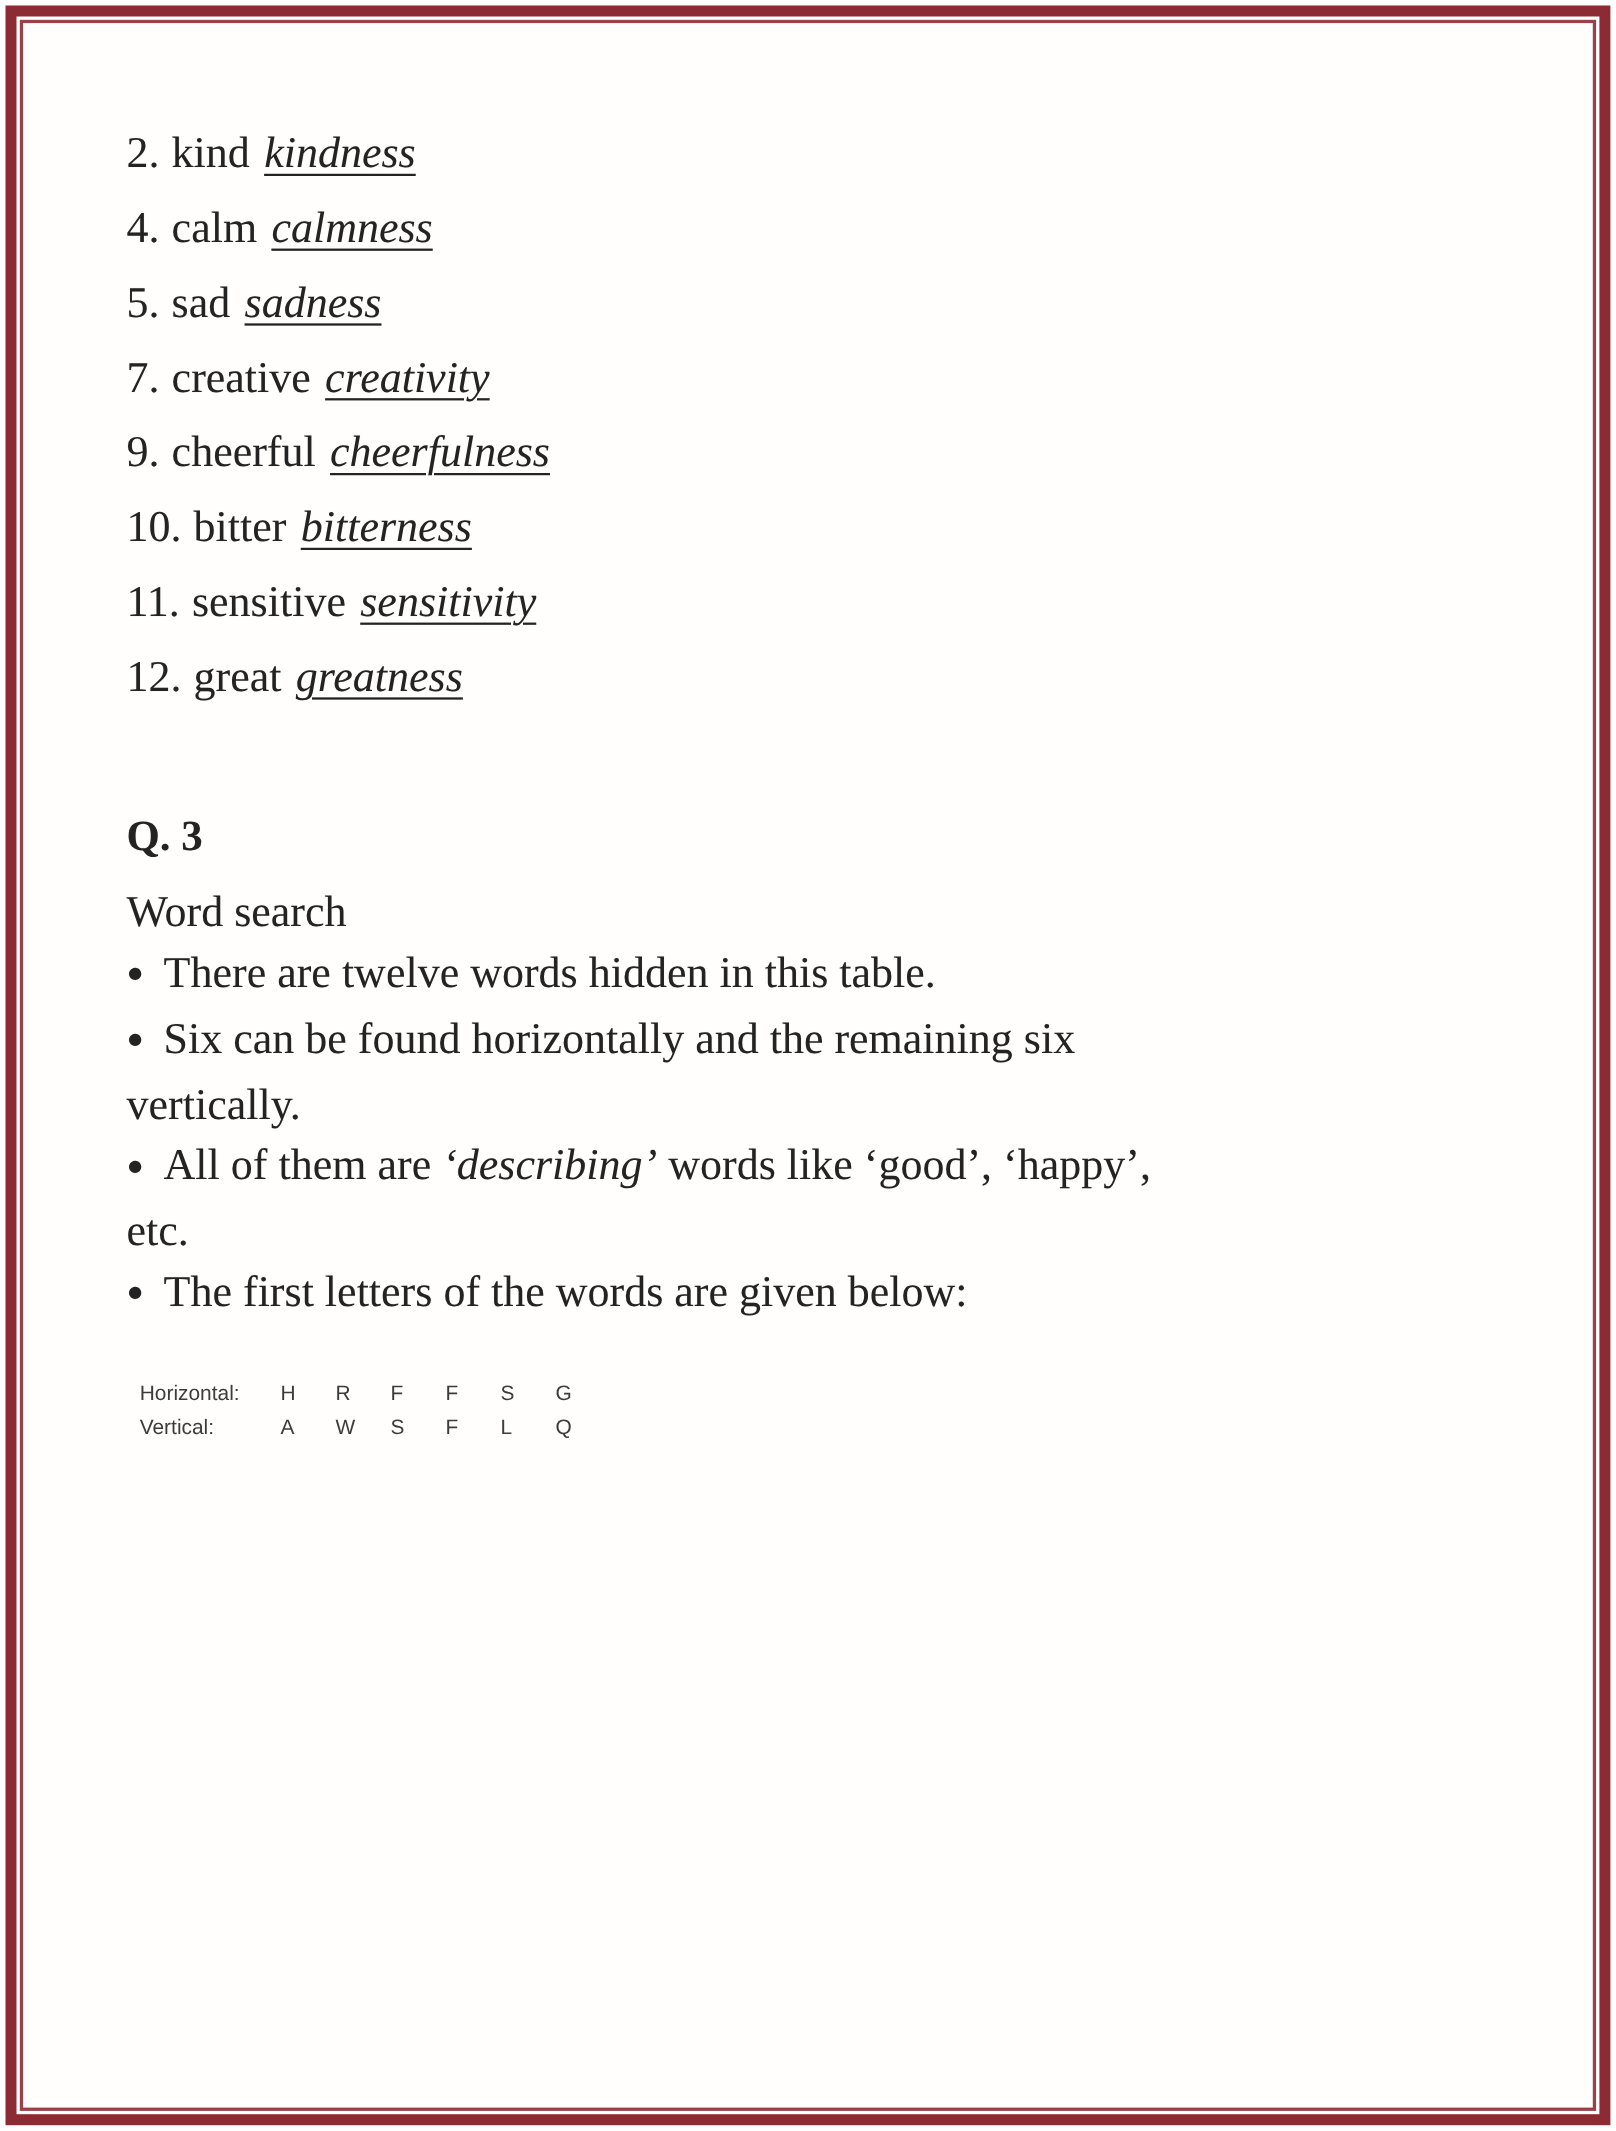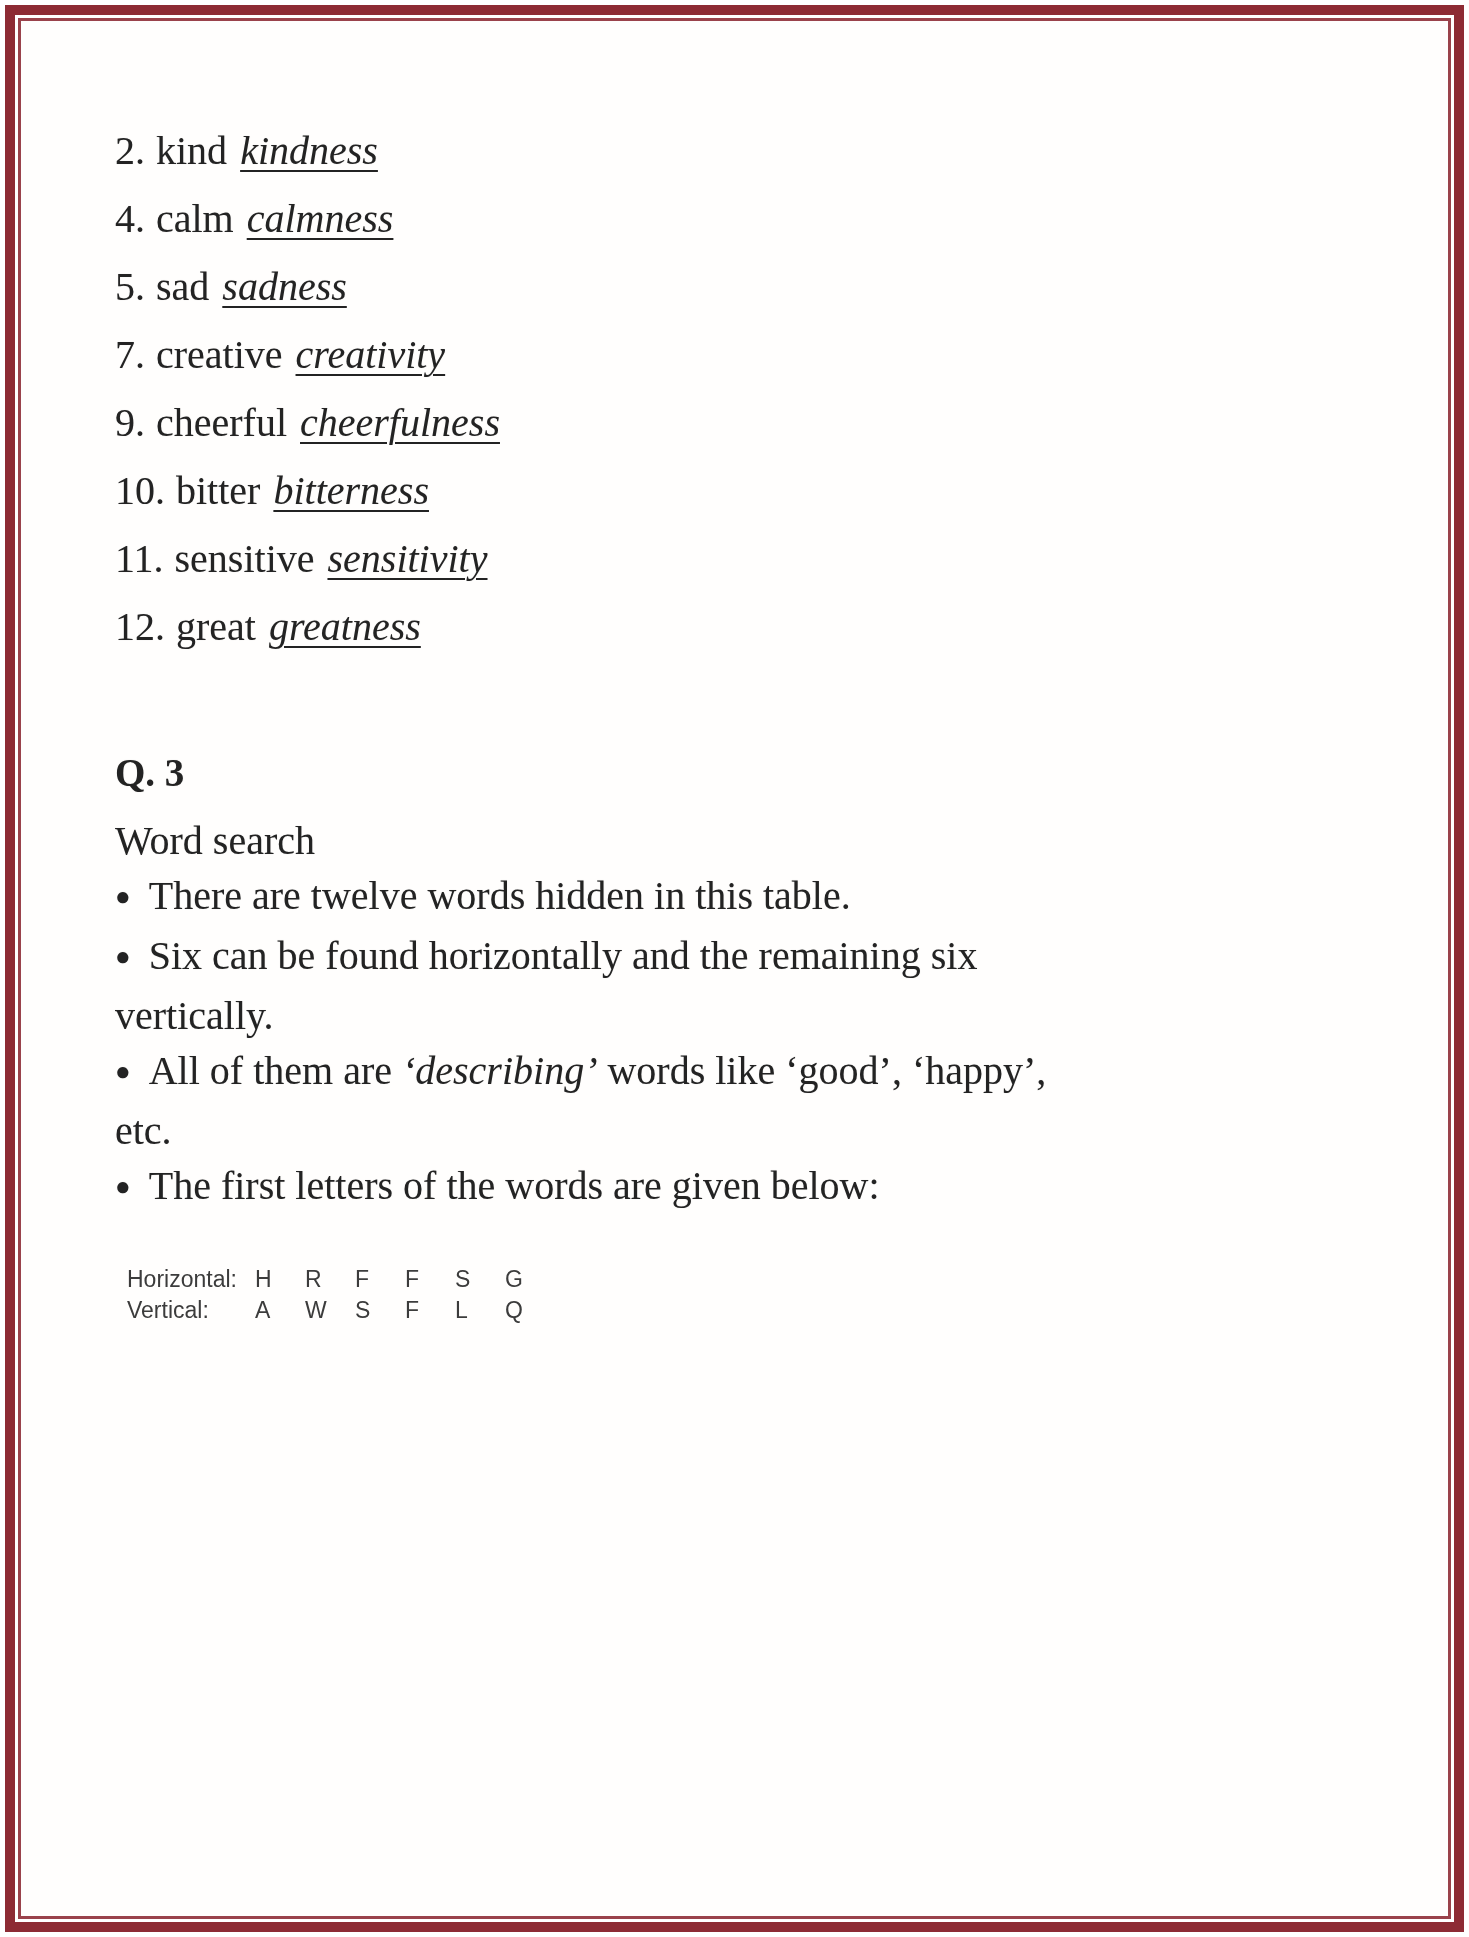--- a/index.html
+++ b/index.html
@@ -25,21 +25,20 @@
   .frame-inner {
     border: 3px solid #9a424b;
     height: 100%;
     box-sizing: border-box;
     background: #fffefd;
     overflow: hidden;
   }
   .content {
     padding: 84px 80px 40px 94px;
     text-shadow: 0 0 1px rgba(40,40,40,0.18);
-    margin-top: 12px;
   }
   
   .word-list { margin: 0; }
   .wl-item {
     font-size: 40px;
     line-height: 68px;
     white-space: nowrap;
   }
   .wl-item .num { margin-right: 11px; }
   .wl-item .adj { margin-right: 13px; }
@@ -71,21 +70,21 @@
     position: relative;
     top: -4px;
     margin-right: 18px;
   }
   .bullet .txt { white-space: pre-line; }
   .bullet .ital { font-style: italic; white-space: pre-line; text-align: center; }
   
   .letters {
     margin: 46px 0 0 12px;
     font-family: "Liberation Sans", sans-serif;
-    font-size: 23px;
+    font-size: 19px;
     color: #3c3c3c;
     text-shadow: none;
   }
   .lrow {
     display: flex;
     line-height: 31px;
   }
   .llabel { width: 128px; }
   .lcell  { width: 50px; }
 </style>

